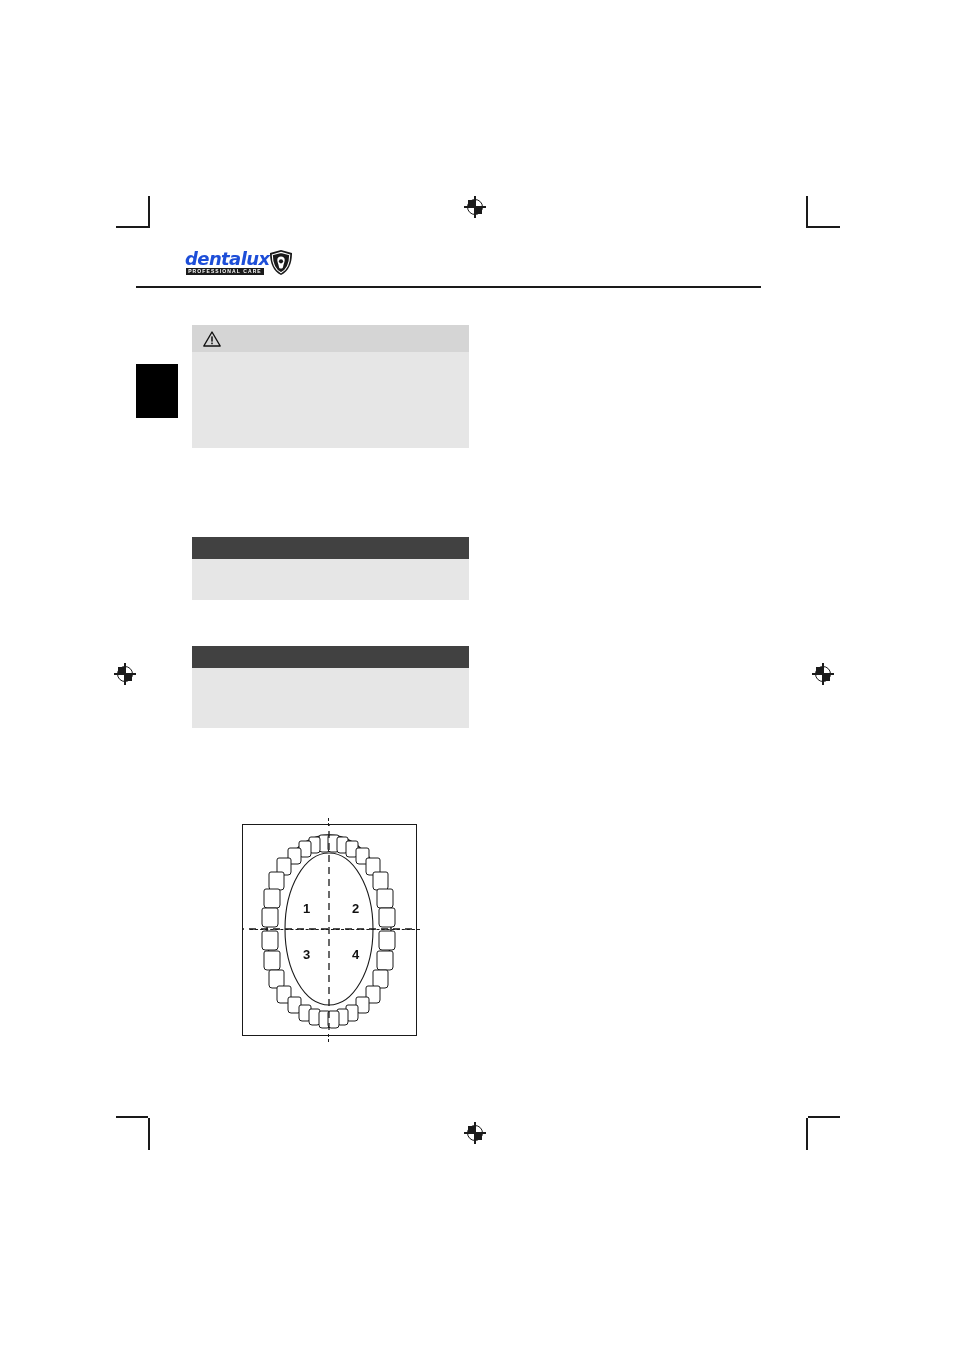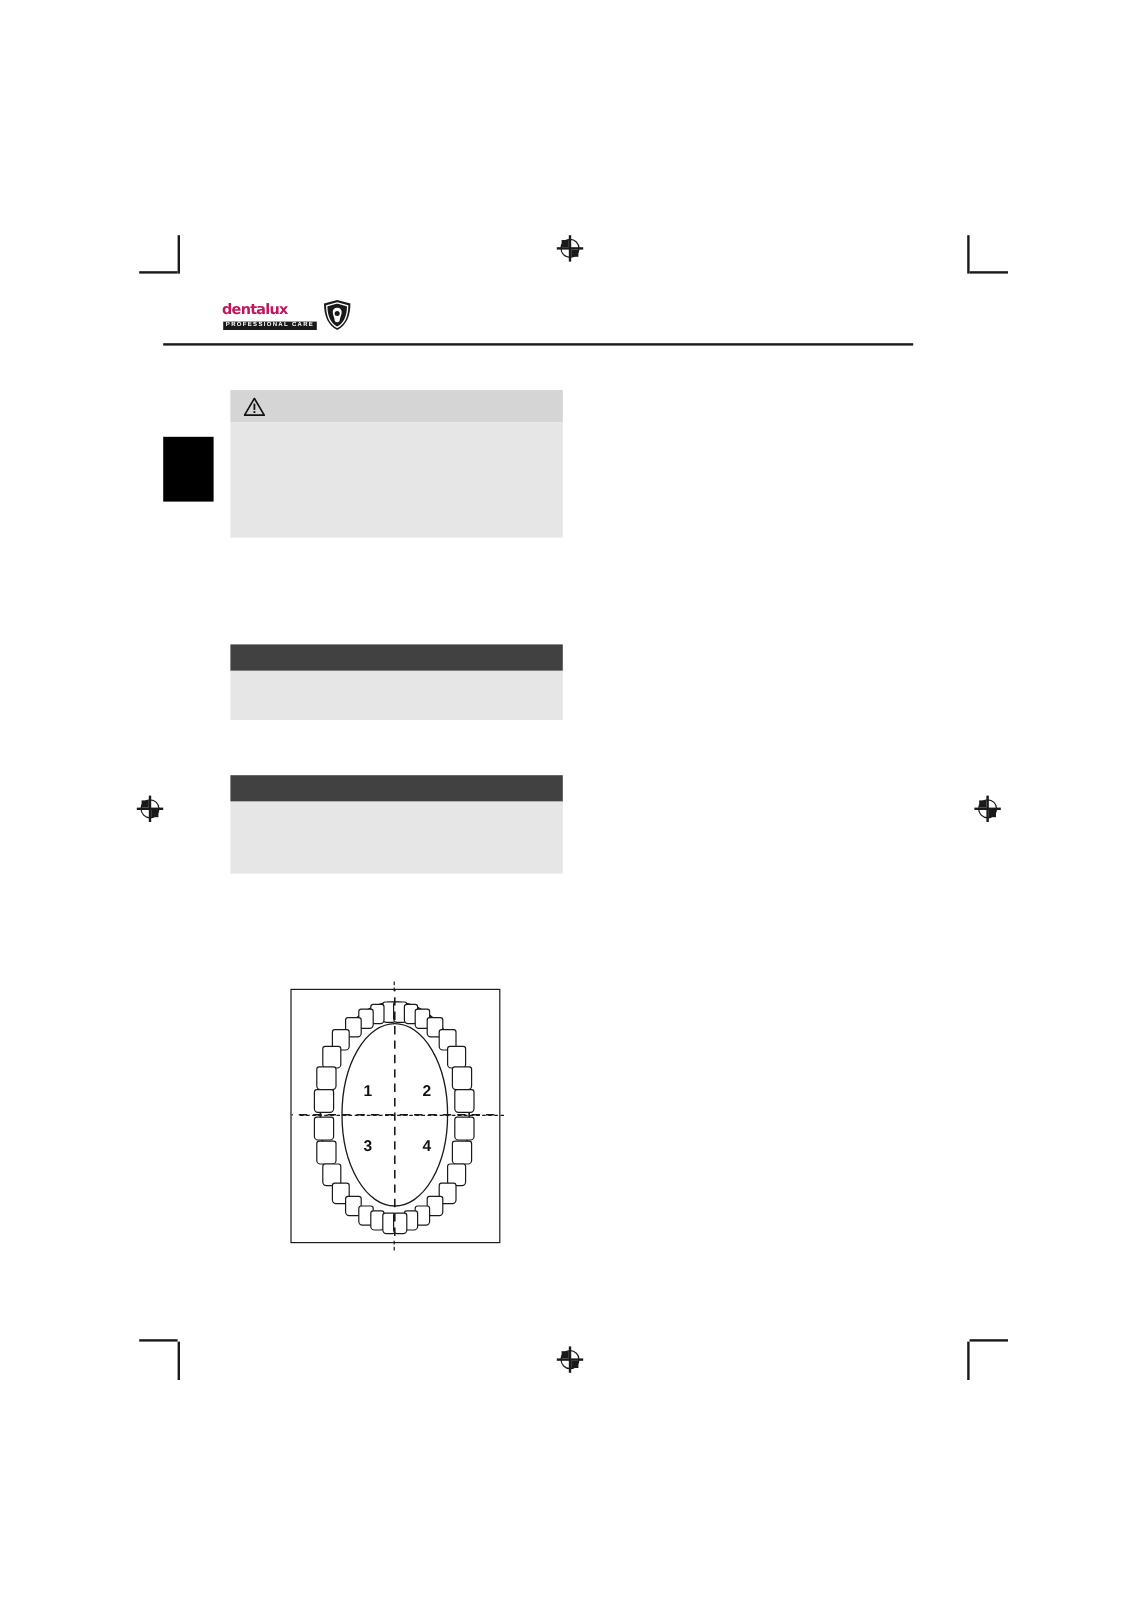--- a/index.html
+++ b/index.html
@@ -65,23 +65,24 @@
     top: 249px;
     width: 108px;
     height: 28px;
   }
   #logo-wordmark {
     position: absolute;
     left: 0;
     top: 0;
     font-family: "DejaVu Sans", sans-serif;
     font-weight: bold;
-    font-size: 12px;
+    font-style: italic;
+    font-size: 18px;
     letter-spacing: -0.6px;
-    color: #be185d;
+    color: #1d4ed8;
     line-height: 19px;
   }
   #logo-subline {
     position: absolute;
     left: 1px;
     top: 19px;
     width: 78px;
     height: 7px;
     background: #1a1a1a;
     color: #ffffff;

